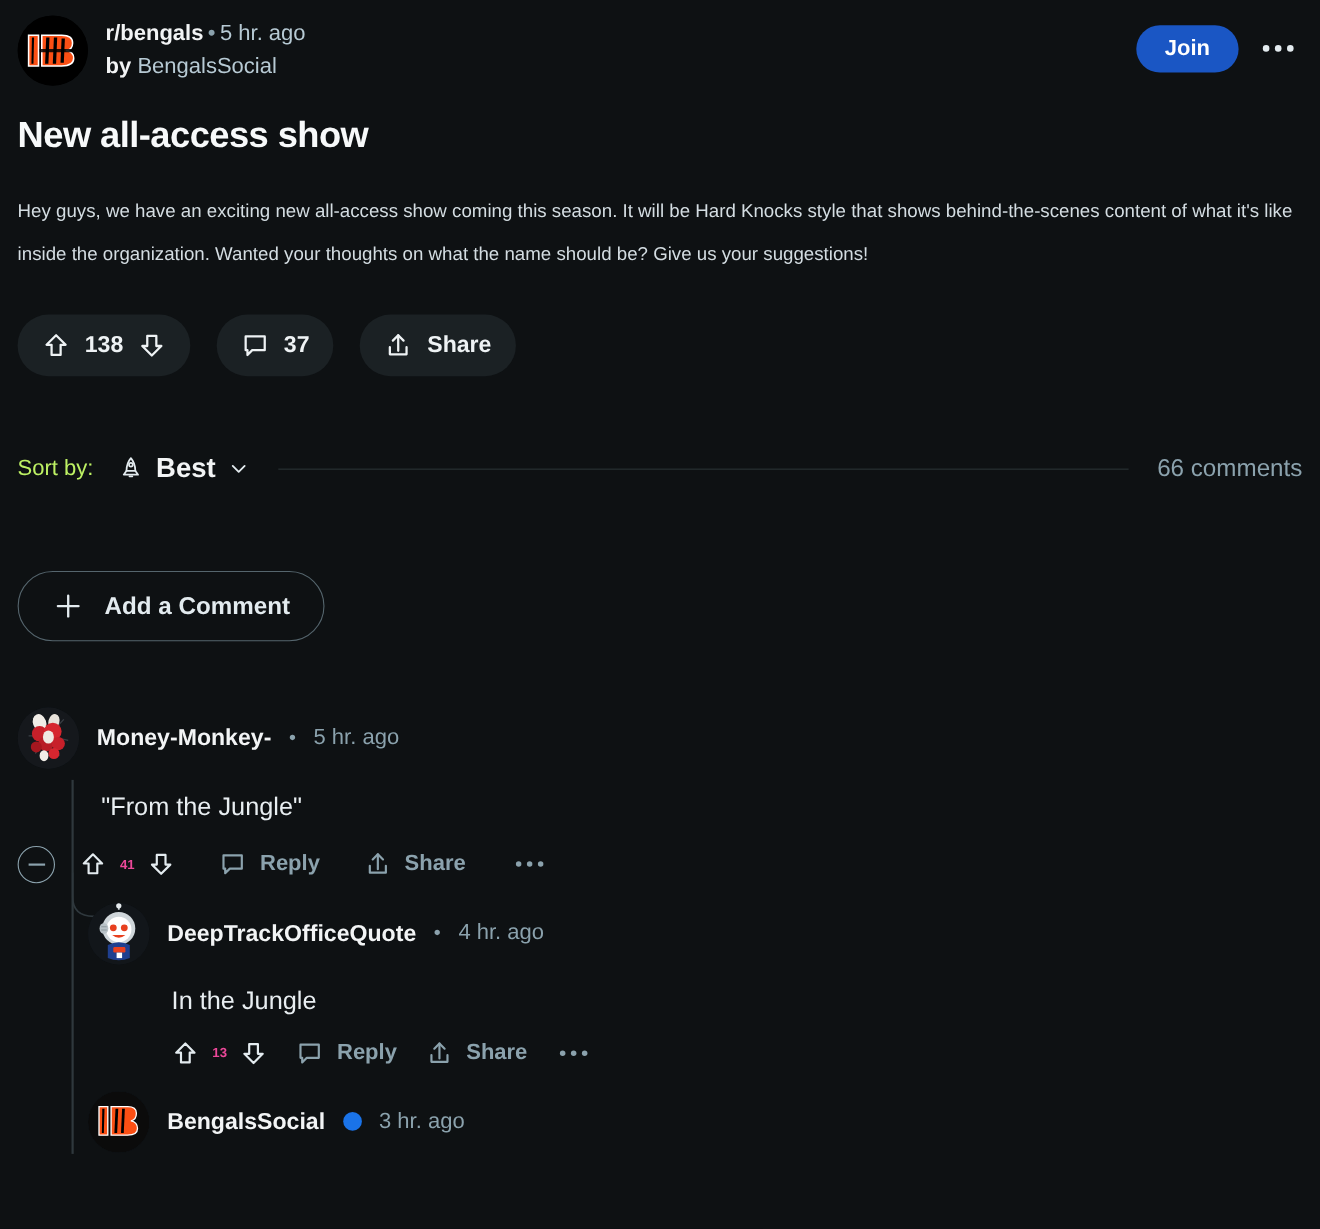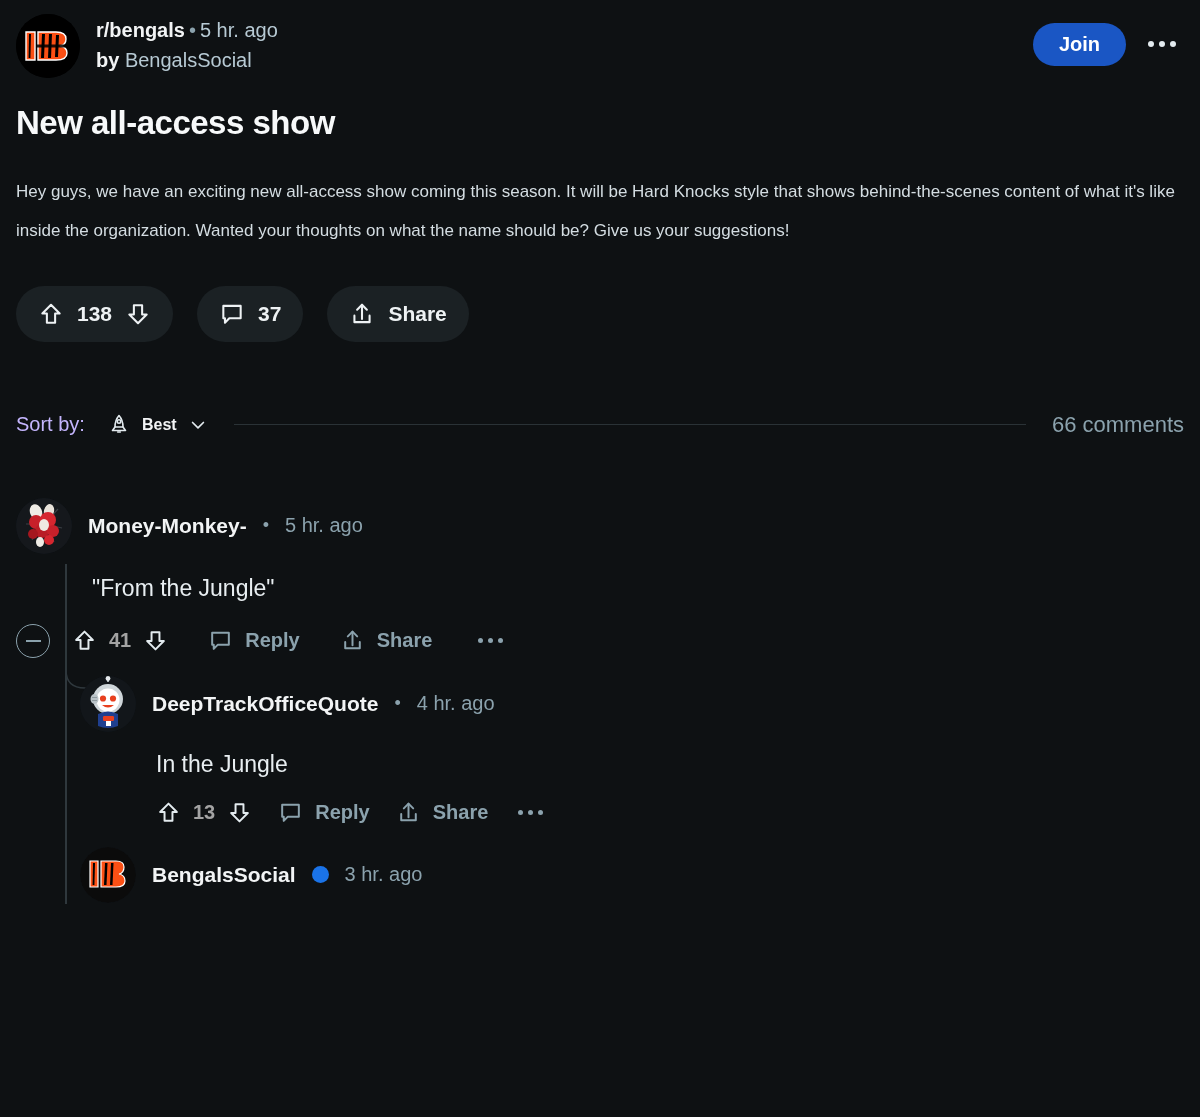--- a/index.html
+++ b/index.html
@@ -53,23 +53,23 @@
   .pill {
     display: flex; align-items: center; background: #1b2124; border-radius: 999px;
     height: 56px; padding: 0 22px; gap: 13px; cursor: pointer;
   }
   .pill .label { color: #eef2f4; font-size: 21px; font-weight: 700; }
   .pill .count { color: #eef2f4; font-size: 21px; font-weight: 700; }
   .icn { display: flex; align-items: center; justify-content: center; }
 
   
   .sort-row { display: flex; align-items: center; margin-top: 70px; gap: 0; }
-  .sort-label { color: #c4b5fd; font-size: 20px; text-align: right; }
+  .sort-label { color: #bef264; font-size: 20px; text-align: right; }
   .sort-select { display: flex; align-items: center; gap: 11px; margin-left: 22px; cursor: pointer; }
-  .sort-value { color: #f2f4f5; font-size: 16px; font-weight: 700; }
+  .sort-value { color: #f2f4f5; font-size: 25px; font-weight: 700; }
   .sort-rule { flex: 1; height: 1px; background: #2a3236; margin: 0 26px; }
   .comments-count { color: #8ba2ad; font-size: 22px; }
 
   
   .add-comment {
     display: inline-flex; align-items: center; gap: 18px; margin-top: 78px;
     border: 1px solid #55656d; border-radius: 999px; height: 64px;
     padding: 0 30px; cursor: pointer; background: transparent;
   }
   .add-comment .label { color: #e3ebef; font-size: 22px; font-weight: 700; }
@@ -80,21 +80,21 @@
   .c-head { display: flex; align-items: center; gap: 16px; }
   .c-avatar { width: 56px; height: 56px; border-radius: 50%; overflow: hidden;
               background: #10151a; flex: 0 0 56px; position: relative; }
   .c-author { color: #f2f4f5; font-size: 21px; font-weight: 700; }
   .c-dot { color: #8ba2ad; font-size: 18px; }
   .c-age { color: #8ba2ad; font-size: 20px; }
   .c-text { color: #e8eef1; font-size: 23px; line-height: 32px; }
   .c-actions { display: flex; align-items: center; }
   .c-act { display: flex; align-items: center; gap: 12px; cursor: pointer; }
   .c-act .label { color: #8ba2ad; font-size: 20px; font-weight: 700; }
-  .c-score { color: #a3a3a3; font-size: 20px; font-weight: 700; }
+  .c-score { color: #ec4899; font-size: 12px; font-weight: 700; }
   .c-dots { display: flex; align-items: center; gap: 5px; cursor: pointer; }
   .c-dots i { width: 5px; height: 5px; border-radius: 50%; background: #8ba2ad; display: block; }
 
   
   .comment-l0 { padding-left: 0; }
   .c0-body { margin-left: 76px; margin-top: 18px; }
   .c0-actions { margin-top: 20px; gap: 22px; align-items: center; display: flex; }
   .collapse-btn {
     width: 34px; height: 34px; border-radius: 50%; border: 1.6px solid #8ba2ad;
     display: flex; align-items: center; justify-content: center; cursor: pointer;
@@ -217,20 +217,29 @@
         <svg width="20" height="20" viewBox="0 0 24 24" fill="none" stroke="#e3ebef" stroke-width="2" stroke-linejoin="round" stroke-linecap="round">
             <path d="M5.5 9 L12 15.5 L18.5 9"></path>
           </svg>
       </span>
     </div>
     <div class="sort-rule"></div>
     <span class="comments-count">66 comments</span>
   </div>
 
   
+  <div class="add-comment">
+    <span class="icn">
+      <svg width="30" height="30" viewBox="0 0 24 24" fill="none" stroke="#e3ebef" stroke-width="1.7" stroke-linecap="round">
+          <path d="M12 4.5 V19.5"></path>
+          <path d="M4.5 12 H19.5"></path>
+        </svg>
+    </span>
+    <span class="label">Add a Comment</span>
+  </div>
 
   
   <div class="comments">
 
     <div class="thread-line" style="height:340px"></div>
     <svg class="thread-curve" width="44" height="50" viewBox="0 0 44 50" fill="none">
       <path d="M1 0 V22 Q1 40 20 40 H42" stroke="#2f383d" stroke-width="1.5" fill="none"></path>
     </svg>
 
     <div class="comment comment-l0">

